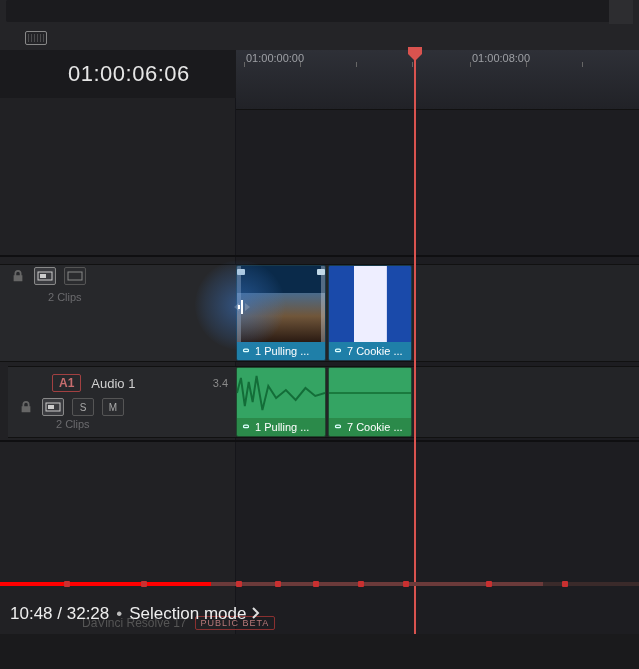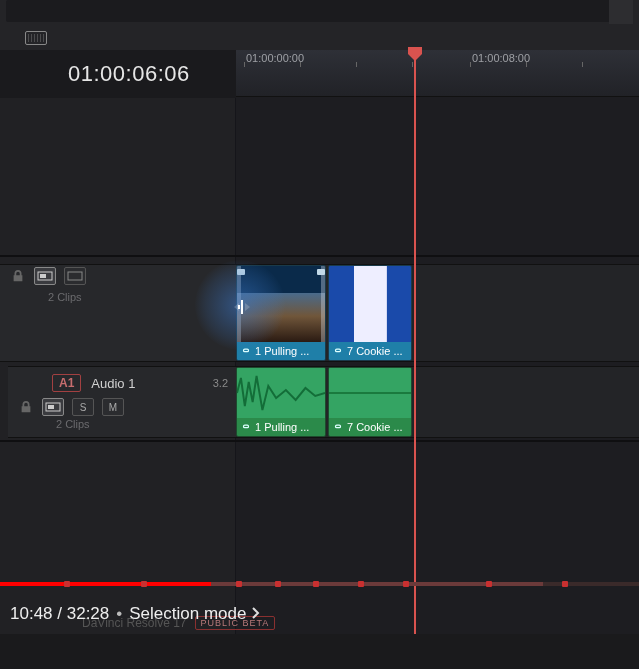--- a/index.html
+++ b/index.html
@@ -17,21 +17,21 @@
   .timeline { position: relative; height: 584px; background: #1e1e21; }
 
   
   .left-col { position:absolute; left:0; top:0; bottom:0; width:236px; background:#212124; border-right:1px solid #15151a; }
   .track-area { position:absolute; left:236px; right:0; top:0; bottom:0; background:#1d1d21; }
 
   
   .ruler-row { position:absolute; left:0; top:0; right:0; height:48px; }
   .left-timecode { position:absolute; left:0; top:0; width:236px; height:48px; background:#1a1a1d;
       display:flex; align-items:center; padding-left:68px; font-size:22px; color:#e6e6e6; font-weight:400; letter-spacing:.5px;}
-  .ruler { position:absolute; left:236px; right:0; top:0; height:47px; background:#22232a; border-bottom:1px solid #111; }
+  .ruler { position:absolute; left:236px; right:0; top:0; height:60px; background:#22232a; border-bottom:1px solid #111; }
   .ruler-gradient { position:absolute; inset:0; background: linear-gradient(#2e3037, #212227);}
   .tick-label { position:absolute; top:2px; font-size:11px; color:#9ea0a5; }
   .tick { position:absolute; top:12px; width:1px; height:5px; background:#666; }
 
   
   .playhead { position:absolute; top:0; bottom:0; width:2px; background:#d9534f; z-index:40; pointer-events:none;}
   .playhead-cap { position:absolute; top:-3px; left:-6px; width:14px; height:14px; }
   .playhead-cap svg polygon { fill:#d9534f; }
 
   
@@ -172,21 +172,21 @@
         <span>7 Cookie ...</span>
       </div>
     </div>
   </div>
 
   <div class="track-header" style="top:316px; height:72px;margin-left:8px;">
     <div class="th-line1">
       <span style="width:24px"></span>
       <span class="track-badge">A1</span>
       <span class="track-name">Audio 1</span>
-      <span class="track-chn">3.2</span>
+      <span class="track-chn">3.4</span>
     </div>
     <div class="th-line2">
       <span class="hdr-lock">
         <svg viewBox="0 0 16 16" width="14" height="14">
             <path fill="#666" d="M4 7V5a4 4 0 018 0v2h1v7H3V7h1zm2 0h4V5a2 2 0 00-4 0v2z"></path>
           </svg>
       </span>
       <span class="hdr-btn active">
         <svg viewBox="0 0 16 10" width="16" height="10">
             <rect x="1" y="1" width="14" height="8" fill="none" stroke="#ccc"></rect>

